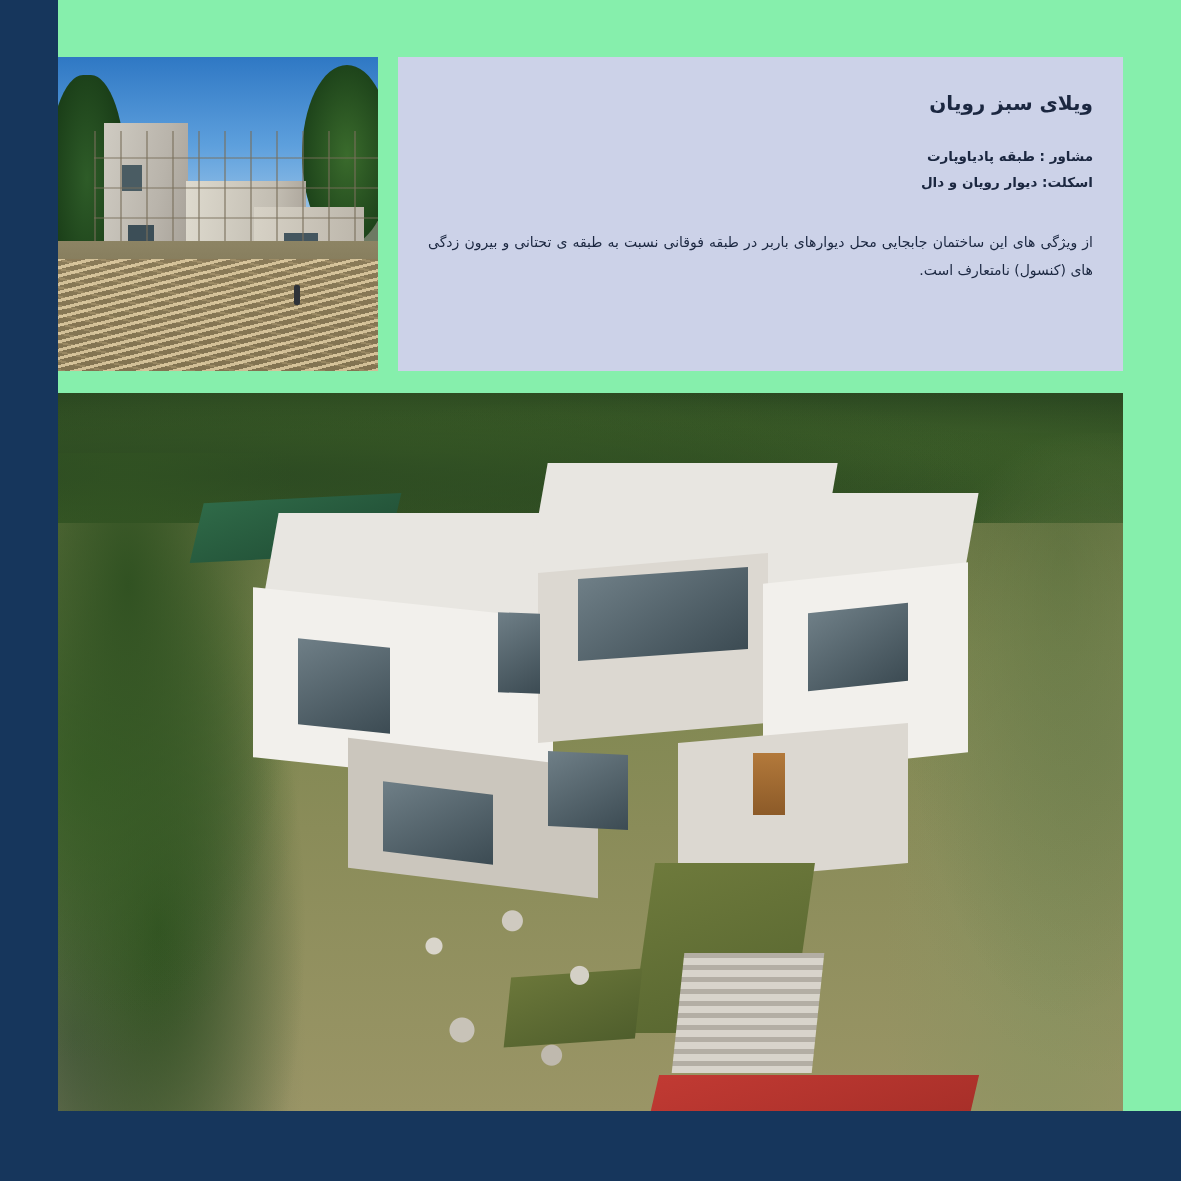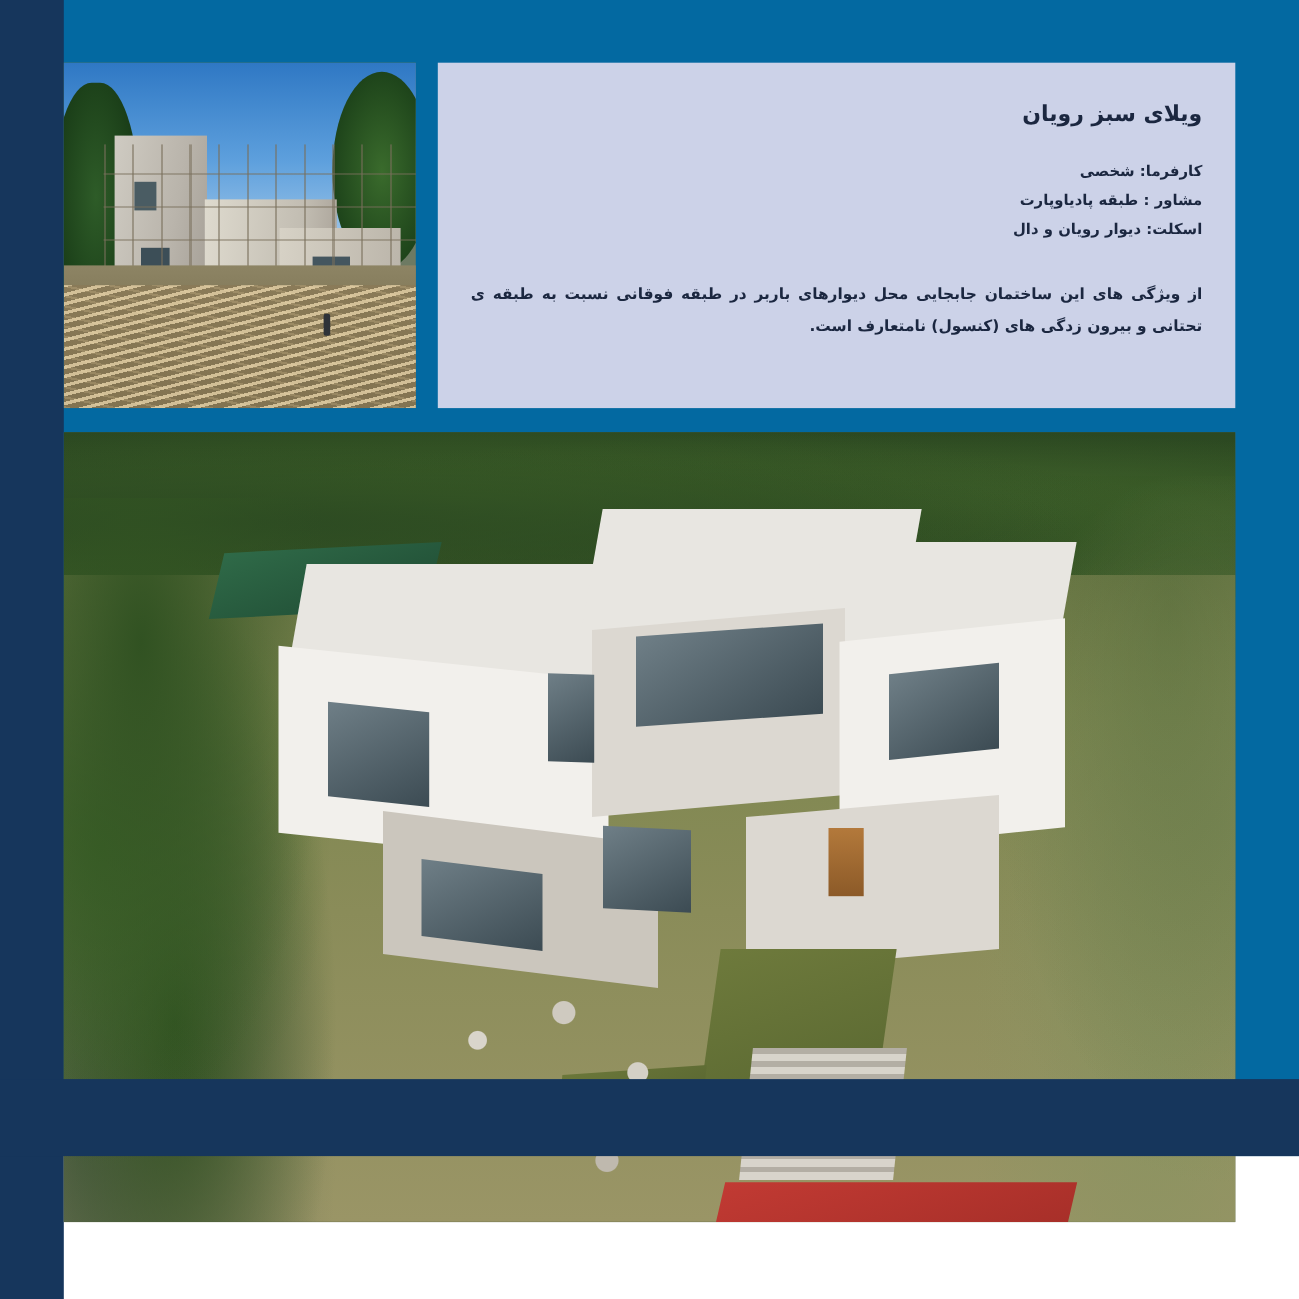--- a/index.html
+++ b/index.html
@@ -5,22 +5,22 @@
   * { box-sizing: border-box; }
   html, body {
     margin: 0; padding: 0;
     width: 1181px; height: 1181px;
     background: #ffffff;
     font-family: "DejaVu Sans", "Liberation Sans", sans-serif;
     overflow: hidden;
   }
   .page {
     position: relative;
-    width: 1181px; height: 1051px;
-    background: #0369a1;
+    width: 1181px; height: 1181px;
+    background: #86efac;
   }
 
   
   .spine {
     position: absolute;
     left: 0; top: 0;
     width: 58px; height: 1181px;
     background: #16365c;
   }
 
@@ -111,21 +111,21 @@
     color: #1b2740;
     line-height: 1.95;
     font-weight: bold;
   }
   .desc {
     margin-top: 32px;
     font-size: 14px;
     color: #1b2740;
     line-height: 2.05;
     text-align: justify;
-    font-weight: bold;
+    font-weight: normal;
     direction: rtl;
   }
 
   
   .main-photo {
     position: absolute;
     left: 58px; top: 393px;
     width: 1065px; height: 718px;
     overflow: hidden;
     background: #4d5a37;
@@ -225,21 +225,20 @@
     <div class="win3"></div>
     <div class="scaffold"></div>
     <div class="ground"></div>
     <div class="lumber"></div>
     <div class="person"></div>
   </div>
 
   <div class="info-panel">
     <div class="info-title">ویلای سبز رویان</div>
 
-    <div class="meta-line">کارفرما: شخصی</div>
     <div class="meta-line">مشاور : طبقه پادیاوپارت</div>
     <div class="meta-line">اسکلت: دیوار رویان و دال</div>
 
     <div class="desc">از ویژگی های این ساختمان جابجایی محل دیوارهای باربر در طبقه فوقانی نسبت به طبقه ی تحتانی و بیرون زدگی های (کنسول) نامتعارف است.</div>
   </div>
 
   <div class="main-photo">
     <div class="mp-trees-top"></div>
     <div class="mp-ground"></div>
     <div class="mp-veg-left"></div>

